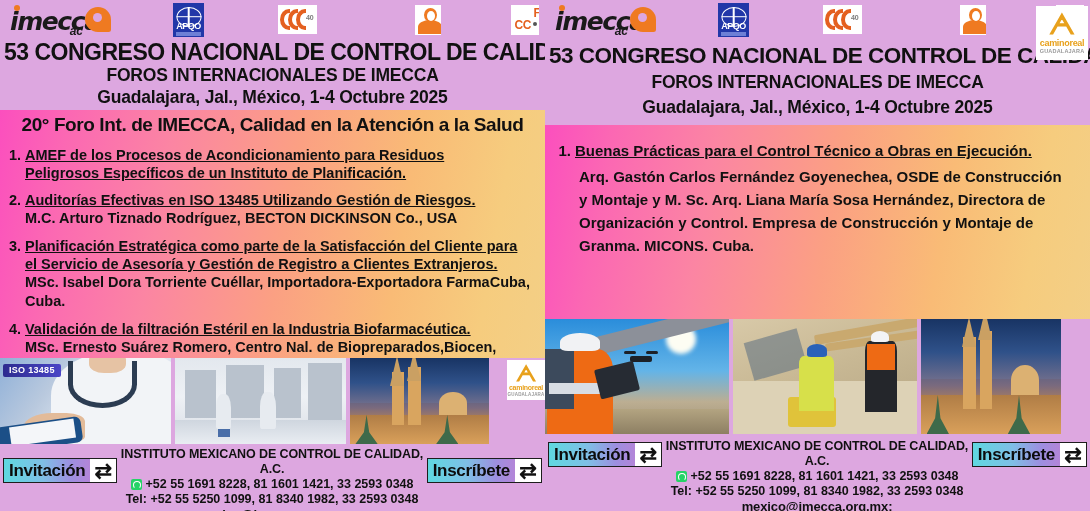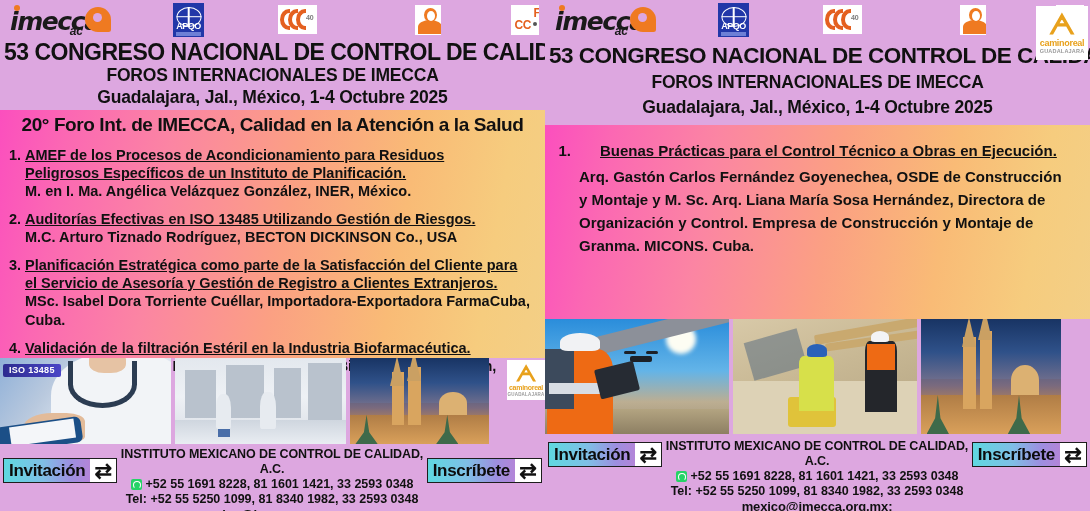--- a/index.html
+++ b/index.html
@@ -99,21 +99,21 @@
   .talk-num { font-weight:bold; font-size:14.5px; color:#111; width:17px; flex:0 0 17px; text-align:right; padding-right:4px; line-height:18px; }
   .talk-body { flex:1; }
   .talk-title {
     font-weight:bold; font-size:14.5px; color:#111; line-height:18px;
     text-decoration:underline; text-underline-offset:1px;
   }
   .talk-auth { font-weight:bold; font-size:14.5px; color:#111; line-height:19px; }
 
   .panel.right .talk { margin-bottom:4px; }
   .panel.right .talk-num { font-size:15px; line-height:20px; }
-  .panel.right .talk-title { font-size:15px; line-height:20px;margin-left:25px; }
+  .panel.right .talk-title { font-size:15px; line-height:20px; }
   .panel.right .talk-auth { font-size:15px; line-height:23px; padding-top:4px; }
 
   
   .photo-strip { display:flex; gap:4px; align-items:stretch; padding:0 0 0 0; }
   .photo { position:relative; overflow:hidden;text-decoration:underline; }
 
   
   .ph-doctor { background:linear-gradient(125deg,#8fb0d8 0%,#b9c9de 30%,#e8eef5 60%,#cfd9e6 100%); }
   .ph-doctor .coat { position:absolute; left:30%; top:-6%; width:78%; height:112%; background:#f2f4f7; border-radius:44% 34% 12% 18%; }
   .ph-doctor .neck { position:absolute; left:52%; top:-8%; width:22%; height:26%; background:#e6c3a4; border-radius:40%; }
@@ -264,21 +264,20 @@
 
     <div class="grad-body" style="height:248px; margin-top:2px;">
       <div class="forum-bar">20° Foro Int. de IMECCA, Calidad en la Atención a la Salud</div>
 
       <div class="talks">
         <div class="talk">
           <div class="talk-num">1.</div>
           <div class="talk-body">
             <div class="talk-title">AMEF de los Procesos de Acondicionamiento para Residuos</div>
             <div class="talk-title">Peligrosos Específicos de un Instituto de Planificación.</div>
-            <div class="talk-auth">M. en I. Ma. Angélica Velázquez González, INER, México.</div>
           </div>
         </div>
         <div class="talk">
           <div class="talk-num">2.</div>
           <div class="talk-body">
             <div class="talk-title">Auditorías Efectivas en ISO 13485 Utilizando Gestión de Riesgos.</div>
             <div class="talk-auth">M.C. Arturo Tiznado Rodríguez, BECTON DICKINSON Co., USA</div>
           </div>
         </div>
         <div class="talk">

